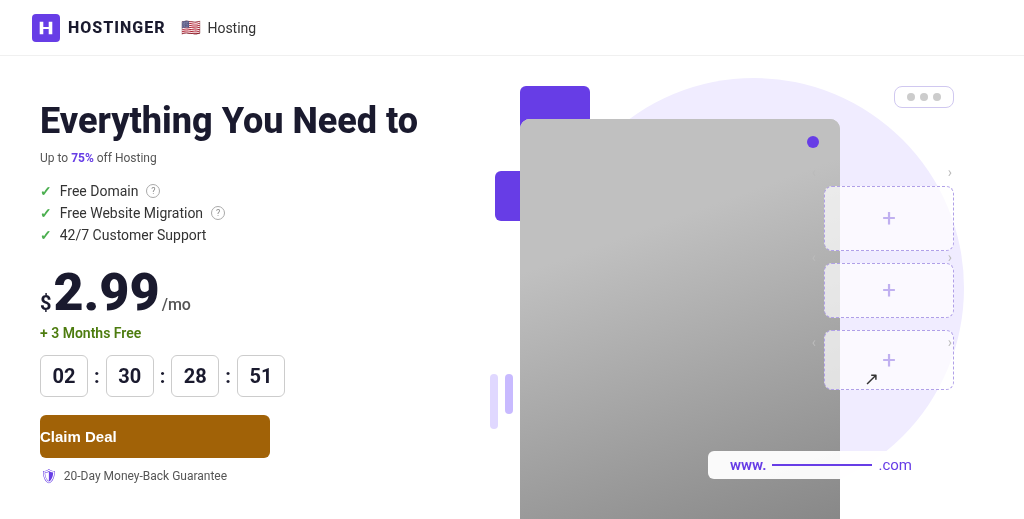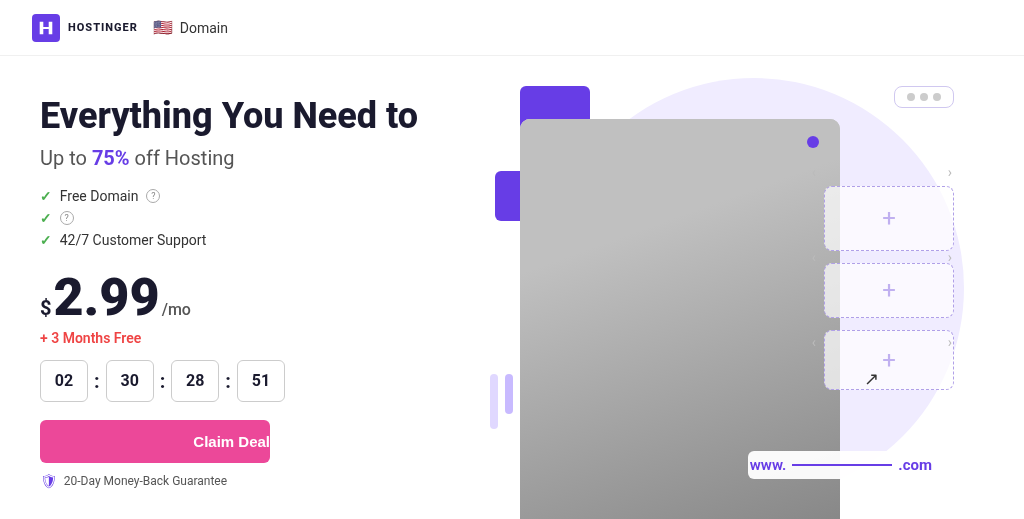--- a/index.html
+++ b/index.html
@@ -41,21 +41,21 @@
       align-items: center;
       justify-content: center;
     }
     .logo-icon svg {
       width: 18px;
       height: 18px;
       fill: #fff;
     }
     .logo-text {
       font-weight: 800;
-      font-size: 11px;
+      font-size: 16px;
       letter-spacing: 1px;
       color: #1a1a2e;
       text-transform: uppercase;
     }
     .lang-selector {
       display: flex;
       align-items: center;
       gap: 6px;
       font-size: 14px;
       color: #333;
@@ -101,21 +101,21 @@
       padding-top: 10px;
     }
     .hero-title {
       font-size: 36px;
       font-weight: 800;
       line-height: 1.15;
       color: #1a1a2e;
       margin-bottom: 8px;
     }
     .hero-subtitle {
-      font-size: 20px;
+      font-size: 12px;
       color: #555;
       margin-bottom: 18px;
     }
     .hero-subtitle .highlight {
       color: #673de6;
       font-weight: 700;
     }
     .features-list {
       list-style: none;
       margin-bottom: 18px;
@@ -165,58 +165,58 @@
       color: #1a1a2e;
       line-height: 1;
     }
     .price-period {
       font-size: 16px;
       color: #555;
       font-weight: 500;
     }
     .bonus-text {
       font-size: 14px;
-      color: #ef4444;
+      color: #4d7c0f;
       font-weight: 600;
       margin-bottom: 14px;
     }
     .countdown {
       display: flex;
       align-items: center;
       gap: 6px;
       margin-bottom: 18px;
     }
     .countdown-block {
       width: 48px;
       height: 42px;
       border: 1.5px solid #ccc;
       border-radius: 6px;
       display: flex;
       align-items: center;
       justify-content: center;
-      font-size: 16px;
+      font-size: 20px;
       font-weight: 700;
       color: #1a1a2e;
     }
     .countdown-sep {
       font-size: 20px;
       font-weight: 700;
       color: #1a1a2e;
     }
     .claim-btn {
-      background: #ec4899;
+      background: #a16207;
       color: #fff;
       border: none;
       border-radius: 6px;
       padding: 13px 0;
       width: 230px;
       font-size: 15px;
       font-weight: 700;
       cursor: pointer;
-      text-align: right;
+      text-align: left;
       margin-bottom: 10px;
     }
     .guarantee {
       display: flex;
       align-items: center;
       gap: 6px;
       font-size: 12px;
       color: #555;
     }
     .shield-icon {
@@ -352,21 +352,21 @@
       z-index: 6;
     }
 
     
     .domain-bar {
       position: absolute;
       bottom: 40px;
       right: 50px;
       background: rgba(255,255,255,0.95);
       border-radius: 6px;
-      padding: 5px 2px;
+      padding: 5px 22px;
       font-size: 15px;
       color: #673de6;
       font-weight: 600;
       z-index: 6;
       display: flex;
       align-items: center;
       gap: 6px;
       margin-top: 14px;
     }
     .domain-line {
@@ -415,21 +415,21 @@
     <div class="logo-area">
       <div class="logo-icon">
         <svg viewBox="0 0 20 20" xmlns="http://www.w3.org/2000/svg">
           <path d="M3 3h4v6h6V3h4v14h-4v-6H7v6H3V3z"></path>
         </svg>
       </div>
       <span class="logo-text">HOSTINGER</span>
     </div>
     <div class="lang-selector">
       <span class="flag">🇺🇸</span>
-      <span>Domain</span>
+      <span>Hosting</span>
     </div>
   </div>
 </nav>
 
 <section class="hero">
 
   <div class="hero-left">
     <h1 class="hero-title">
       <span>Everything You Need to</span><br>
     </h1>
@@ -437,20 +437,21 @@
       <span>Up to </span><span class="highlight">75%</span><span> off Hosting</span>
     </p>
     <ul class="features-list">
       <li>
         <span class="check-icon">✓</span>
         <span>Free Domain</span>
         <span class="info-icon">?</span>
       </li>
       <li>
         <span class="check-icon">✓</span>
+        <span>Free Website Migration</span>
         <span class="info-icon">?</span>
       </li>
       <li>
         <span class="check-icon">✓</span>
         <span>42/7 Customer Support</span>
       </li>
     </ul>
     <div class="price-section">
       <div class="price-row">
         <span class="price-dollar">$</span>
@@ -531,16 +532,16 @@
     <div style="position:absolute;right:168px;top:193px;color:#bbb;font-size:14px;z-index:5;">‹</div>
     <div style="position:absolute;right:32px;top:193px;color:#bbb;font-size:14px;z-index:5;">›</div>
     <div style="position:absolute;right:168px;top:278px;color:#bbb;font-size:14px;z-index:5;">‹</div>
     <div style="position:absolute;right:32px;top:278px;color:#bbb;font-size:14px;z-index:5;">›</div>
 
     <div class="cursor">↗</div>
 
     <div class="domain-bar">
       <span style="color:#673de6;font-weight:600;">www.</span>
       <span class="domain-line"></span>
-      <span style="color:#673de6;font-weight:700;text-align:right;">.com</span>
+      <span style="color:#673de6;font-weight:400;text-align:right;">.com</span>
     </div>
   </div>
 </section>
 
 </body></html>

